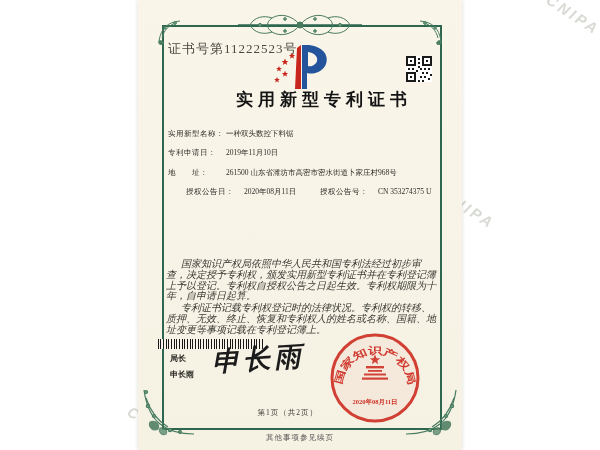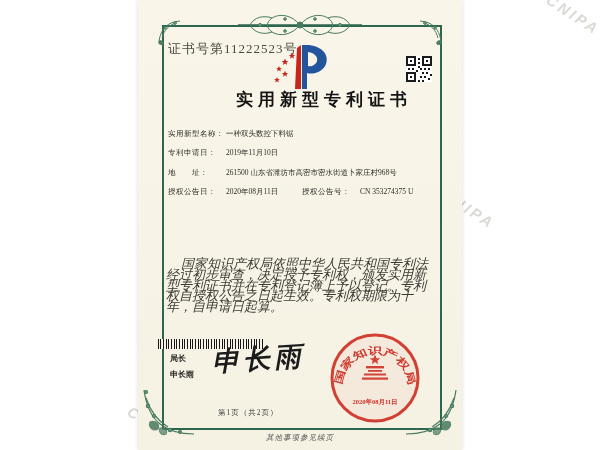--- a/index.html
+++ b/index.html
@@ -12,35 +12,35 @@
          border:2px solid #2e6750;}
   .certno{position:absolute;left:30px;top:40px;font-size:13px;color:#4a4a42;letter-spacing:1px;}
   .logo{position:absolute;left:132px;top:43px;width:60px;height:50px;}
   .qr{position:absolute;left:268px;top:56px;width:26px;height:26px;}
   .title{position:absolute;left:0;top:88px;width:100%;text-align:center;
          font-size:17px;font-weight:bold;letter-spacing:5px;color:#141414;margin-left:24px;}
   .fields{position:absolute;left:30px;top:127px;width:268px;font-size:7.5px;color:#2d2d28;}
   .frow{height:19.3px;line-height:10px;display:flex;align-items:flex-start;padding-top:2px;box-sizing:border-box;}
   .flabel{display:inline-block;min-width:58px;white-space:pre;letter-spacing:0.5px;font-family:Liberation Serif, serif;}
   .fvalue{white-space:pre;text-align:center;}
-  .fcell{display:flex;width:146px;}
-  .legal{position:absolute;left:28px;top:259px;width:270px;font-size:13px;
+  .fcell{display:flex;width:146px;margin-left:18px;}
+  .legal{position:absolute;left:28px;top:259px;width:270px;font-size:10px;
          line-height:10.8px;color:#3a3a34;font-style:italic;}
   .legal p{margin:0 0 1px 0;text-indent:15px;}
   .barcode{position:absolute;left:20px;top:339px;width:106px;height:10px;
            background:repeating-linear-gradient(90deg,#18181a 0 1.5px,#f7f3e6 1.5px 2.5px,
            #18181a 2.5px 3px,#f7f3e6 3px 4.8px,#18181a 4.8px 6.3px,#f7f3e6 6.3px 8px);}
   .director{position:absolute;left:32px;top:351px;font-size:8px;line-height:15.5px;color:#23231f;font-weight:bold;}
   .sig{position:absolute;left:74px;top:341px;font-size:27px;font-weight:bold;font-style:italic;
        color:#1b1b1b;transform:rotate(-4deg);letter-spacing:4px;}
   .seal{position:absolute;left:190px;top:331px;width:94px;height:94px;}
-  .pageno{position:absolute;left:80px;top:408px;width:100px;text-align:left;
+  .pageno{position:absolute;left:80px;top:408px;width:100px;text-align:right;
           font-size:7.5px;color:#3c3c36;letter-spacing:1px;}
   .contnote{position:absolute;left:0;top:433px;width:280px;text-align:center;
-            font-size:7.5px;font-style:italic;color:#555;letter-spacing:1px;}
+            font-size:7.5px;color:#555;letter-spacing:1px;}
   .wm{position:absolute;font-family:"Liberation Sans",sans-serif;font-weight:bold;font-style:italic;
       font-size:15px;letter-spacing:3px;color:rgba(158,166,148,0.40);transform:rotate(33deg);
       pointer-events:none;}
   .orn{position:absolute;}
 </style>
 </head>
 <body>
 
 <div class="stage">
 
@@ -183,20 +183,21 @@
         </span>
         <span class="fcell">
           <span class="flabel">授权公告号：</span>
           <span class="fvalue">CN 353274375 U</span>
         </span>
       </div>
     </div>
 
     <div class="legal">
       <p>国家知识产权局依照中华人民共和国专利法经过初步审查，决定授予专利权，颁发实用新型专利证书并在专利登记簿上予以登记。专利权自授权公告之日起生效。专利权期限为十年，自申请日起算。</p>
+      <p>专利证书记载专利权登记时的法律状况。专利权的转移、质押、无效、终止、恢复和专利权人的姓名或名称、国籍、地址变更等事项记载在专利登记簿上。</p>
     </div>
 
     <div class="barcode"></div>
 
     <div class="director">
       <div>局长</div>
       <div>申长雨</div>
     </div>
 
     <div class="sig">申长雨</div>

